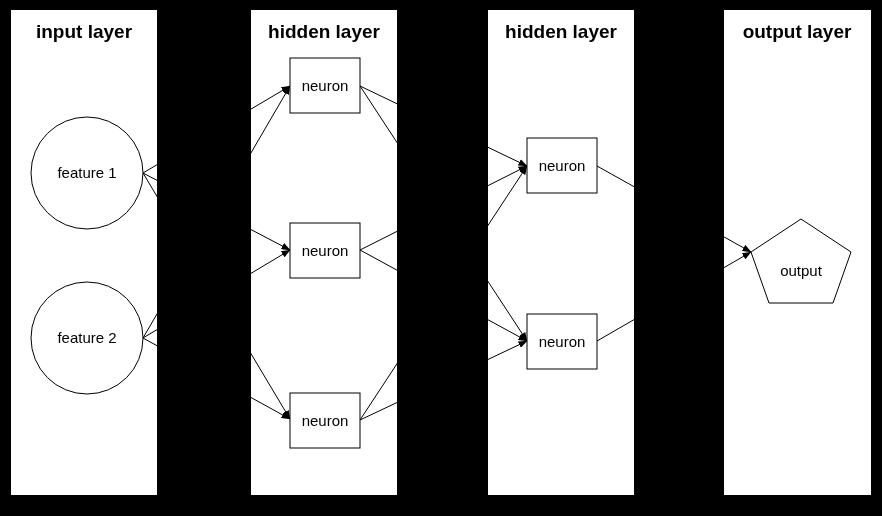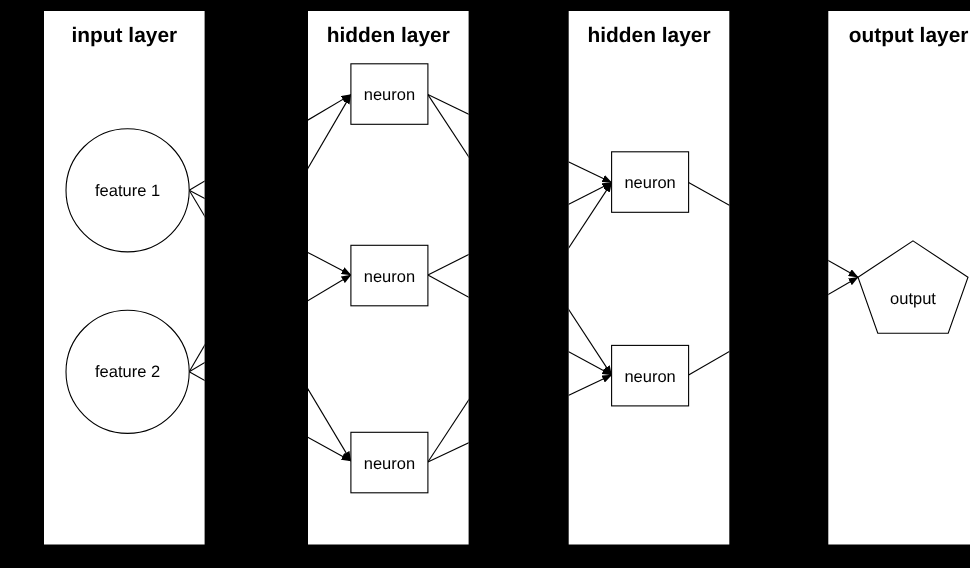--- a/index.html
+++ b/index.html
@@ -7,21 +7,20 @@
     padding: 0;
     background: #000000;
     width: 882px;
     height: 516px;
     overflow: hidden;
   }
   #stage {
     position: relative;
     width: 706px;
     height: 516px;
-    padding-left: 29px;
   }
   svg {
     display: block;
     font-family: "Liberation Sans", sans-serif;
   }
   .panel {
     fill: #ffffff;
     stroke: none;
   }
   .layer-title {

